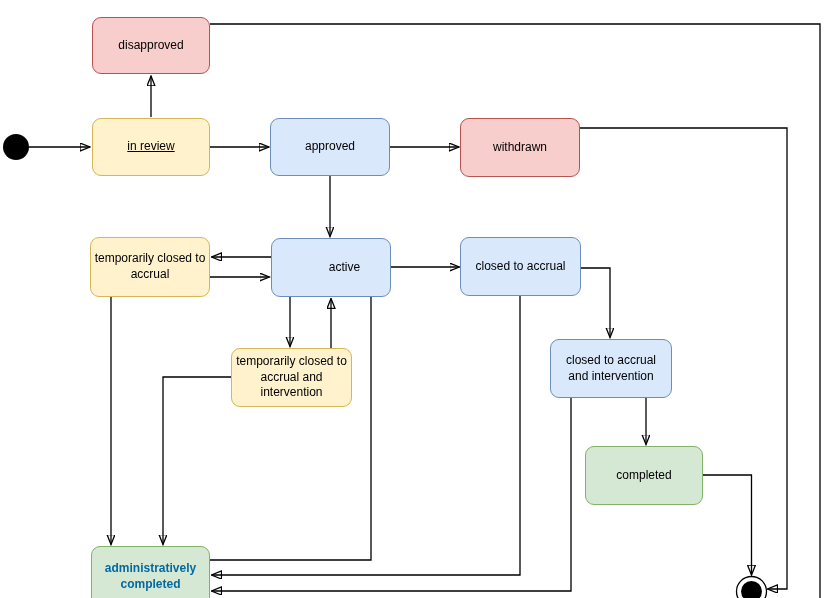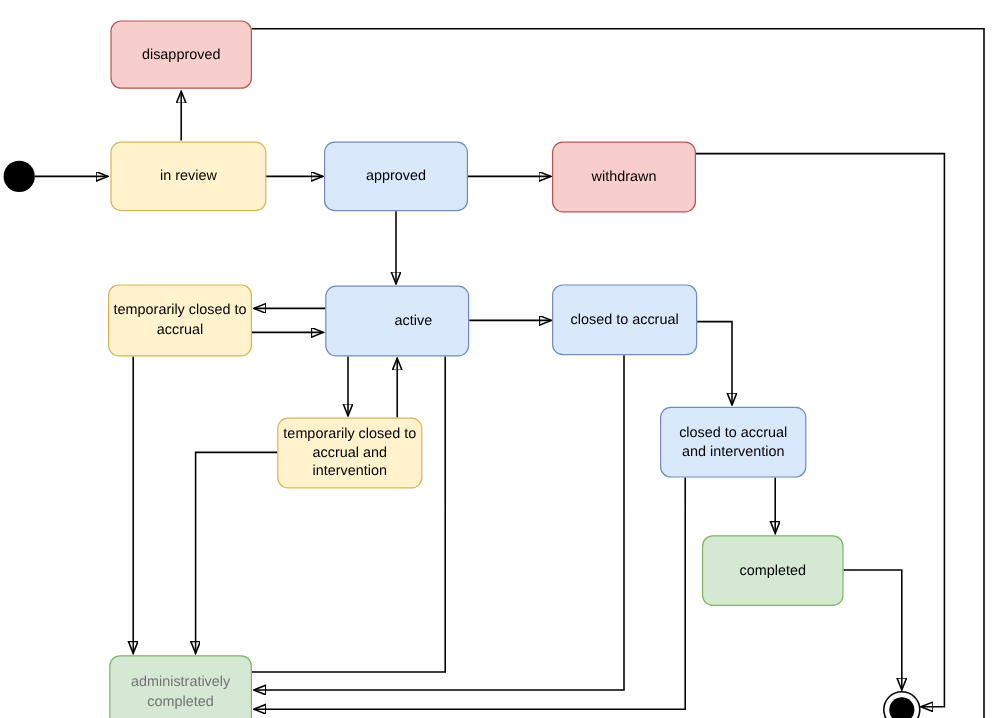--- a/index.html
+++ b/index.html
@@ -65,21 +65,21 @@
     <g>
       <circle cx="751.5" cy="577.5" r="15" fill="#ffffff" stroke="currentColor" stroke-width="1.3"></circle>
       <circle cx="751.5" cy="577.5" r="10.5" fill="currentColor" stroke="none"></circle>
     </g>
   </svg>
 
   <div class="node" style="left: 92px; top: 3px; width: 118px; height: 57px; background: rgb(248, 206, 204); border-color: rgb(184, 84, 80);">
     <span class="node-label" style="color: rgb(0, 0, 0);">disapproved</span>
   </div>
 
-  <div class="node" style="left: 92px; top: 104px; width: 130px; height: 58px; background: rgb(255, 242, 204); border-color: rgb(214, 182, 86);">
+  <div class="node" style="left: 92px; top: 104px; width: 118px; height: 58px; background: rgb(255, 242, 204); border-color: rgb(214, 182, 86); text-decoration: underline;">
     <span class="node-label" style="color: rgb(0, 0, 0);">in review</span>
   </div>
 
   <div class="node" style="left: 270px; top: 104px; width: 120px; height: 58px; background: rgb(218, 232, 252); border-color: rgb(108, 142, 191);">
     <span class="node-label" style="color: rgb(0, 0, 0);">approved</span>
   </div>
 
   <div class="node" style="left: 460px; top: 104px; width: 120px; height: 59px; background: rgb(248, 206, 204); border-color: rgb(184, 84, 80);">
     <span class="node-label" style="color: rgb(0, 0, 0);">withdrawn</span>
   </div>
@@ -106,17 +106,17 @@
   <div class="node" style="left: 550px; top: 325px; width: 122px; height: 59px; background: rgb(218, 232, 252); border-color: rgb(108, 142, 191);">
     <span class="node-label" style="color: rgb(0, 0, 0);">closed to accrual
 and intervention</span>
   </div>
 
   <div class="node" style="left: 585px; top: 432px; width: 118px; height: 59px; background: rgb(213, 232, 212); border-color: rgb(130, 179, 102);">
     <span class="node-label" style="color: rgb(0, 0, 0);">completed</span>
   </div>
 
   <div class="node" style="left: 91px; top: 532px; width: 119px; height: 61px; background: rgb(213, 232, 212); border-color: rgb(130, 179, 102);">
-    <span class="node-label" style="color: #737373;">administratively
+    <span class="node-label" style="color: #0369a1; font-weight: bold;">administratively
 completed</span>
   </div>
 
 </div>
 
 </body></html>

